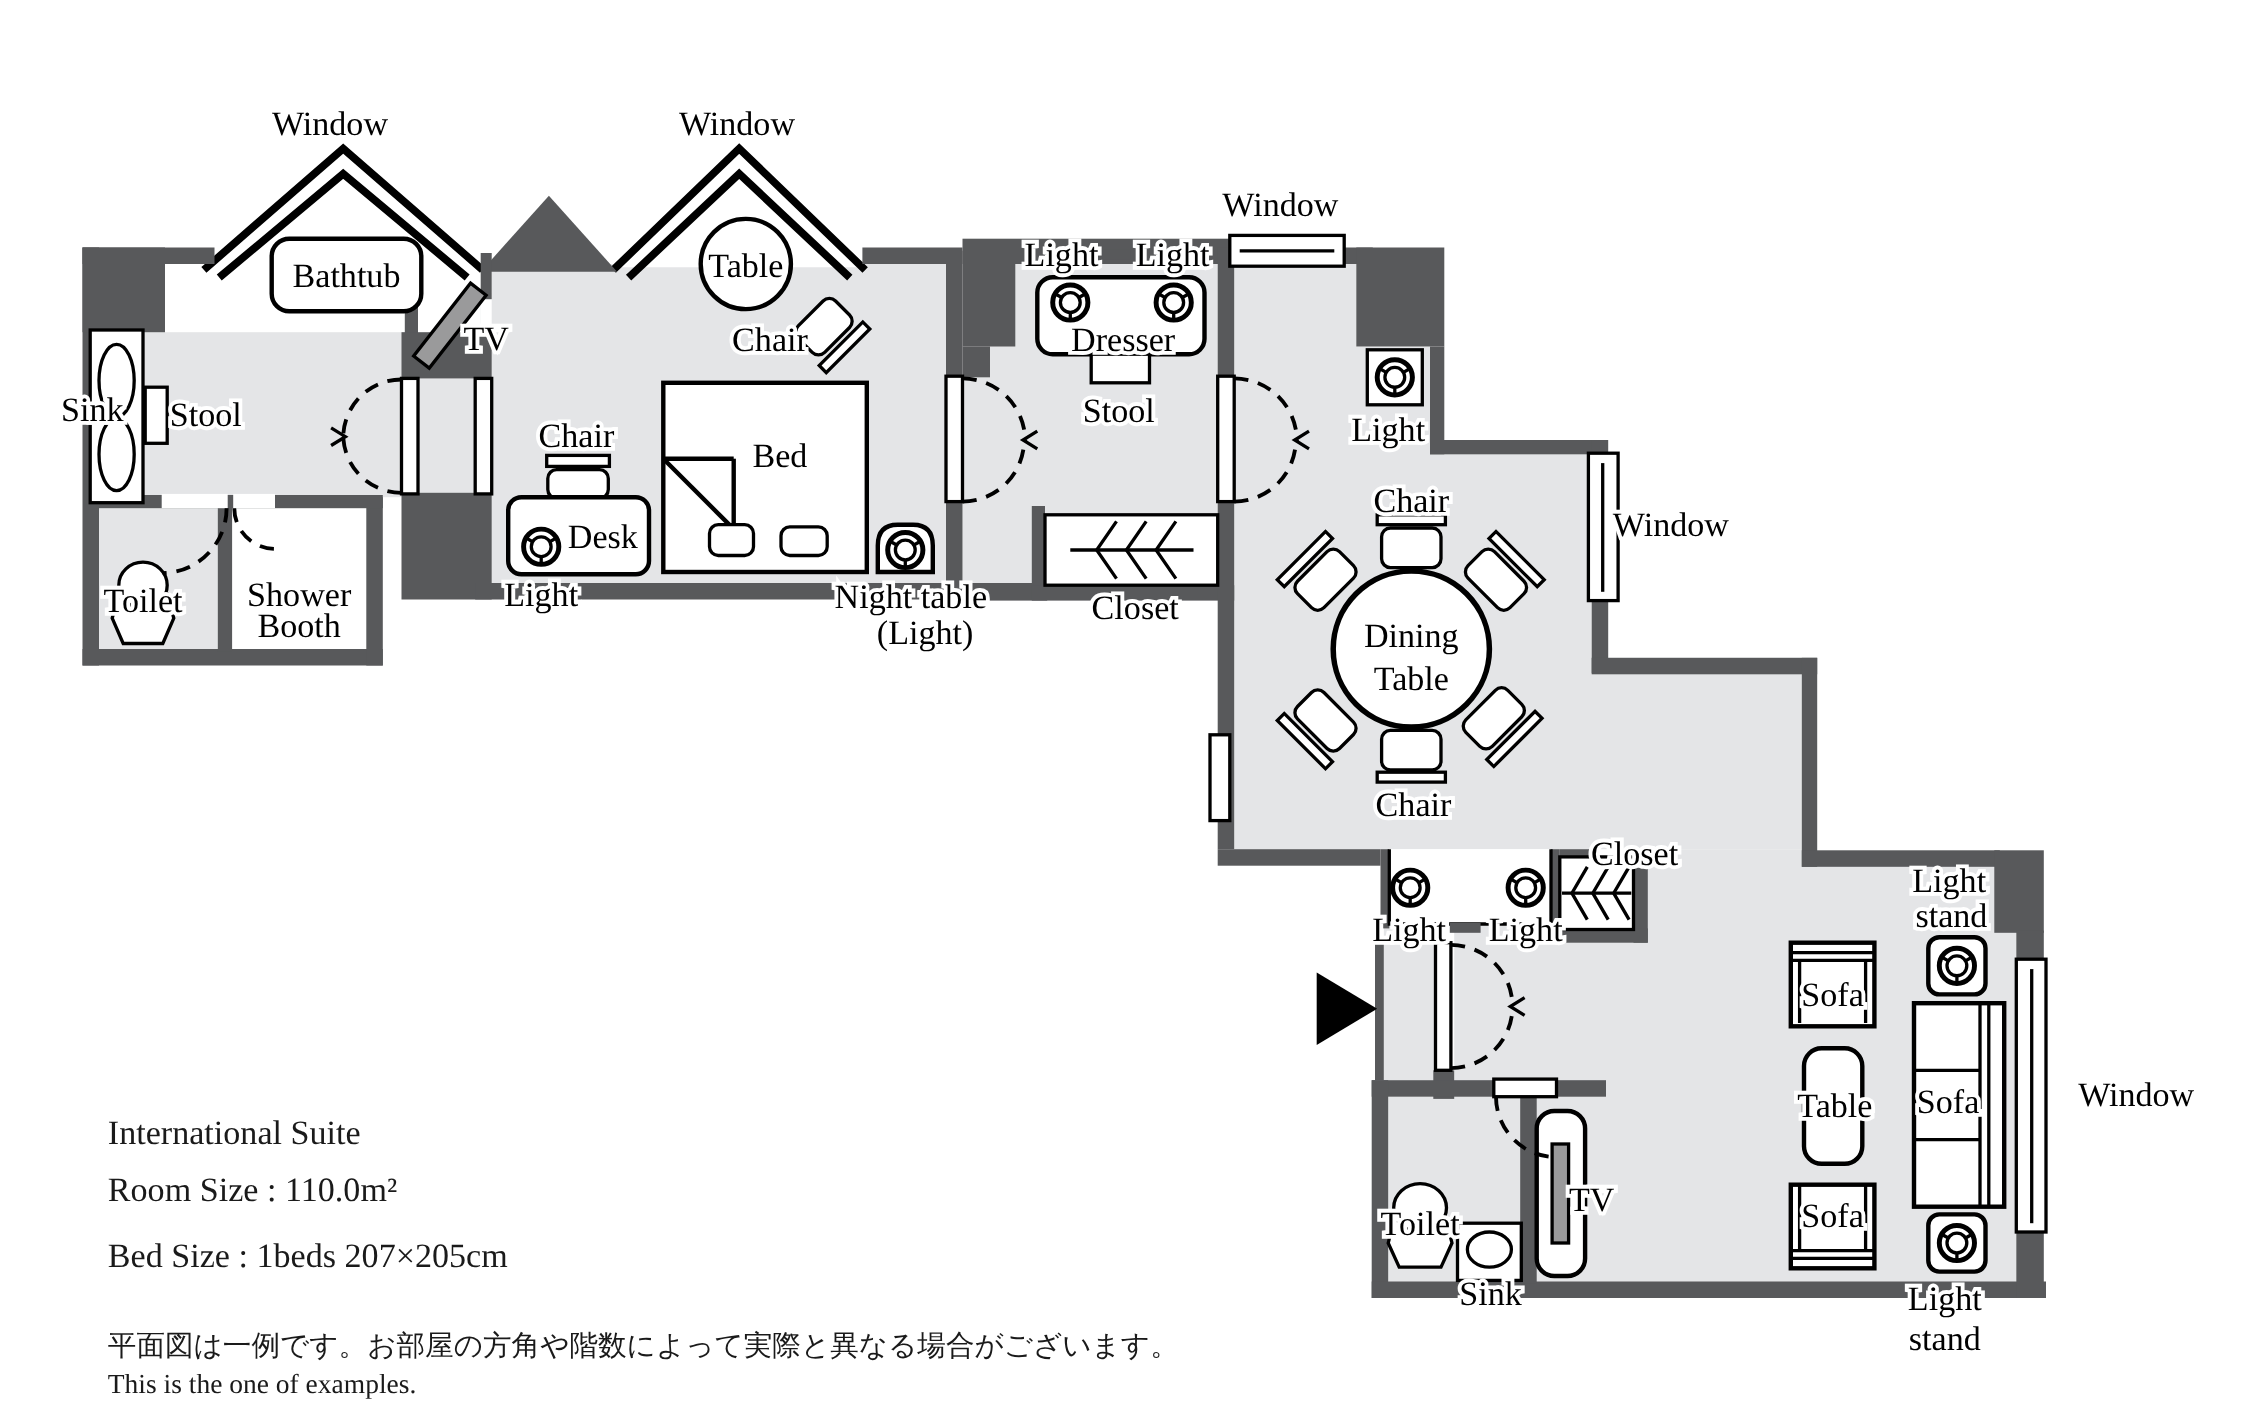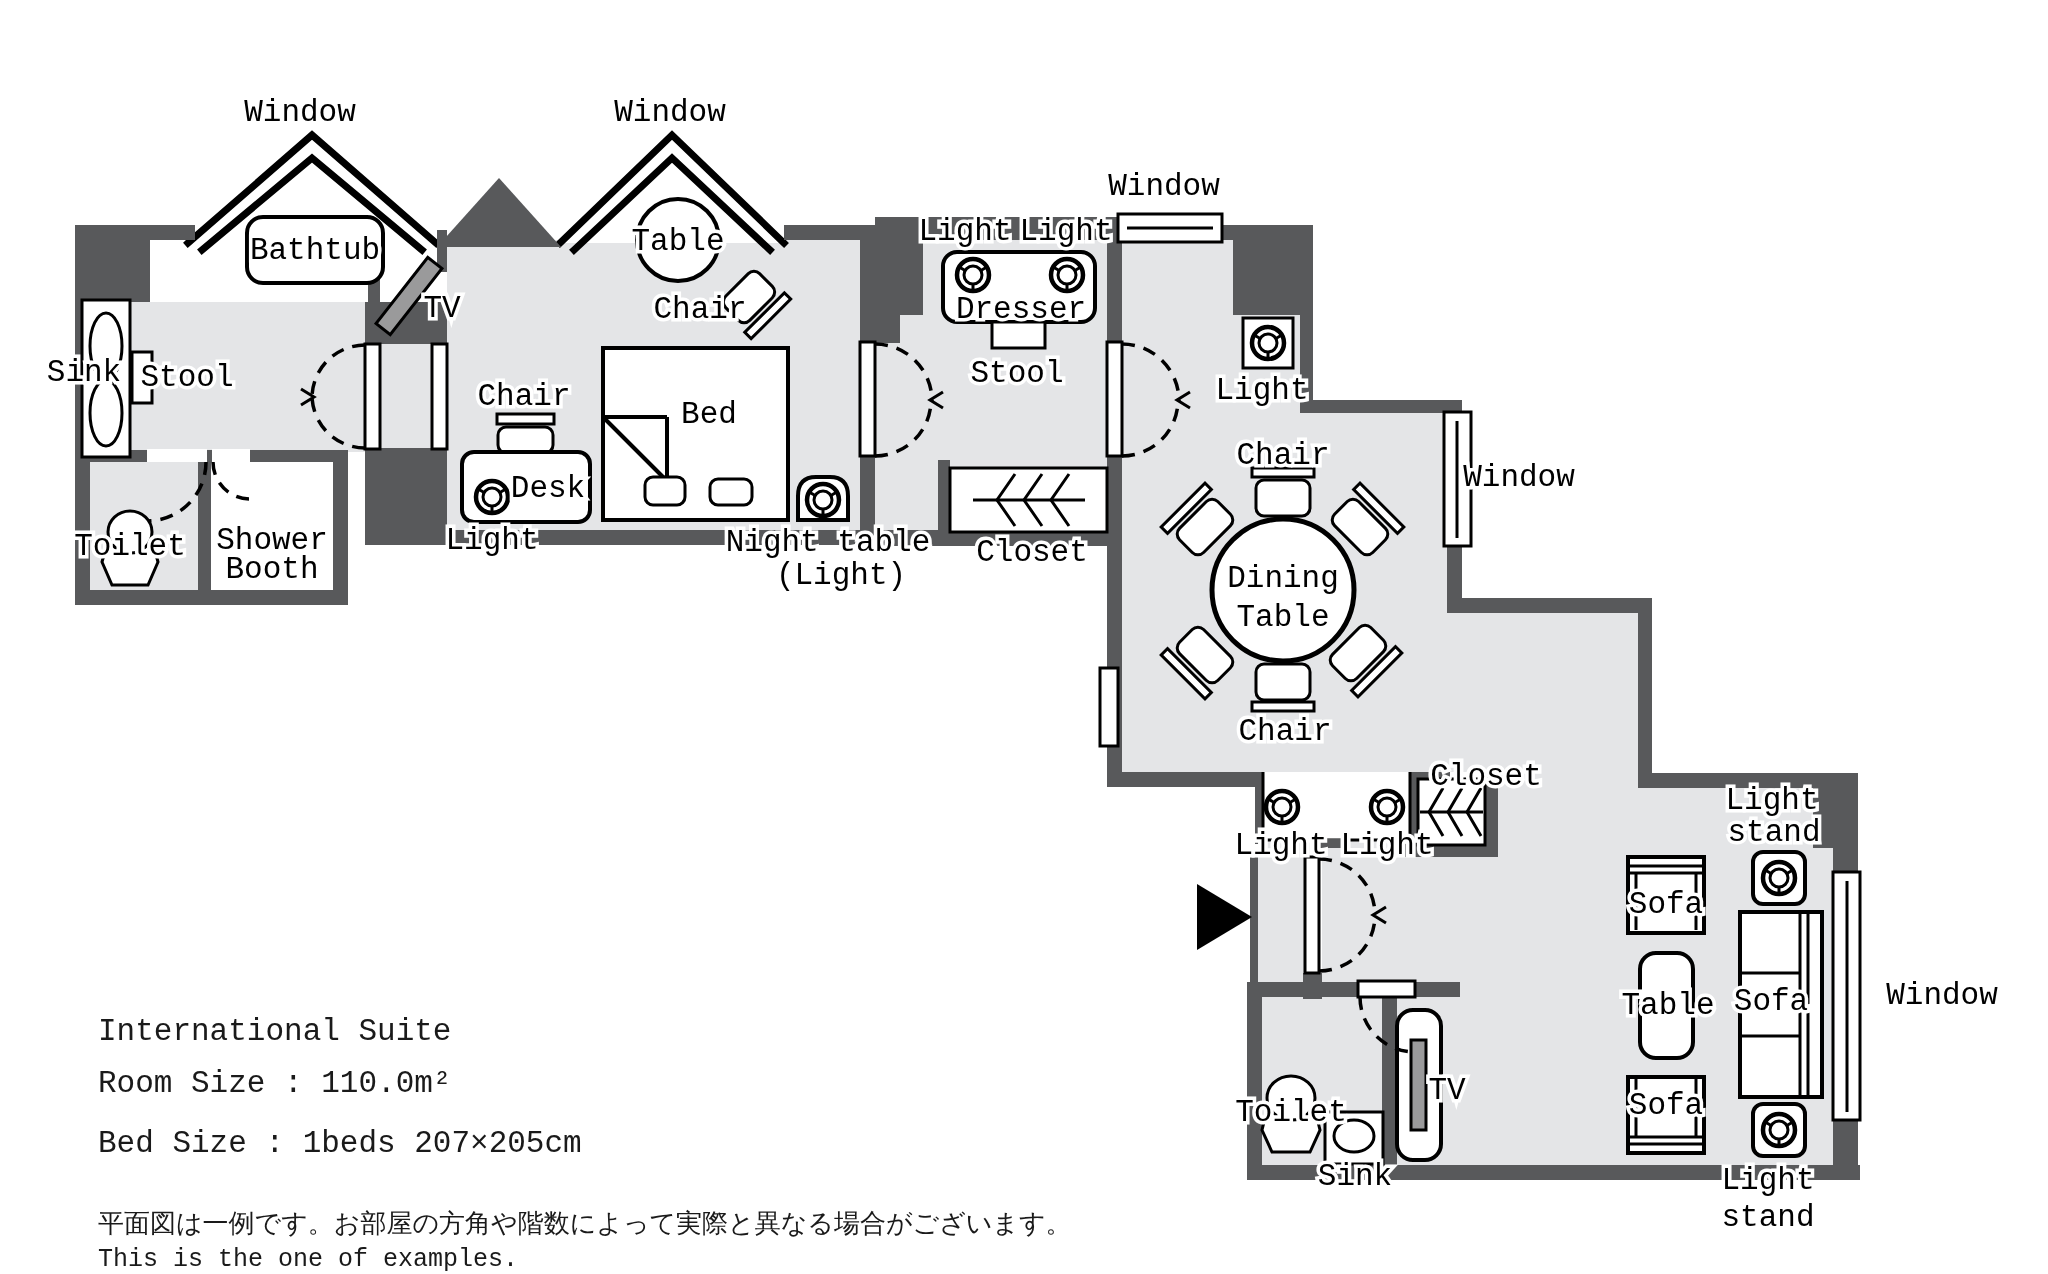--- a/index.html
+++ b/index.html
@@ -1,16 +1,16 @@
 <!DOCTYPE html>
 <html><head>
 <meta charset="utf-8">
 <style>
   html,body{margin:0;padding:0;background:#fff;}
-  .stage{position:relative;width:2048px;height:1274px;background:#fff;font-family:Liberation Mono, monospace;}
+  .stage{position:relative;width:2048px;height:1274px;background:#fff;font-family:Liberation Serif, serif;}
   svg{display:block}
   .wall{fill:#58595b;}
   .floor{fill:#e4e5e7;}
   .wht{fill:#ffffff;}
   .furn{fill:#ffffff;stroke:#000;stroke-width:4;}
   .furn5{fill:#ffffff;stroke:#000;stroke-width:5;}
   .thin{fill:#ffffff;stroke:#000;stroke-width:3;}
   .ln{stroke:#000;stroke-width:3;fill:none;}
   .ln4{stroke:#000;stroke-width:4;fill:none;}
   .band{stroke:#000;stroke-width:7;fill:none;stroke-linecap:square}

